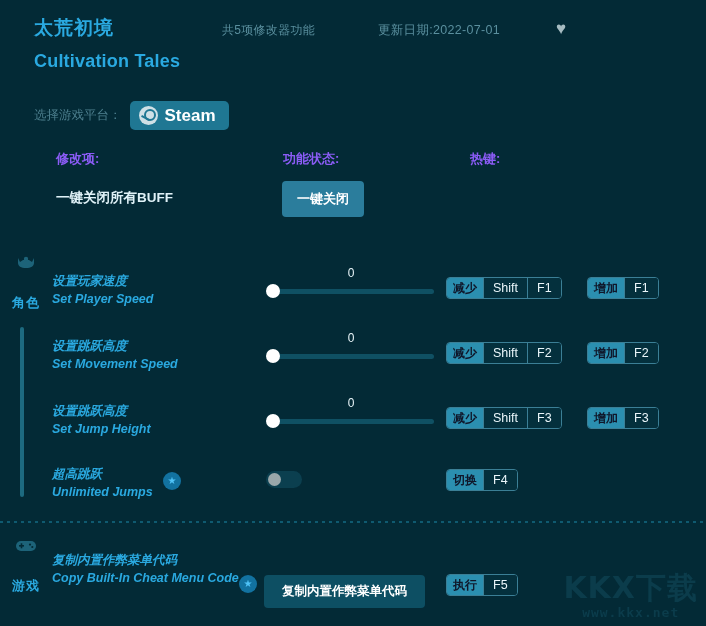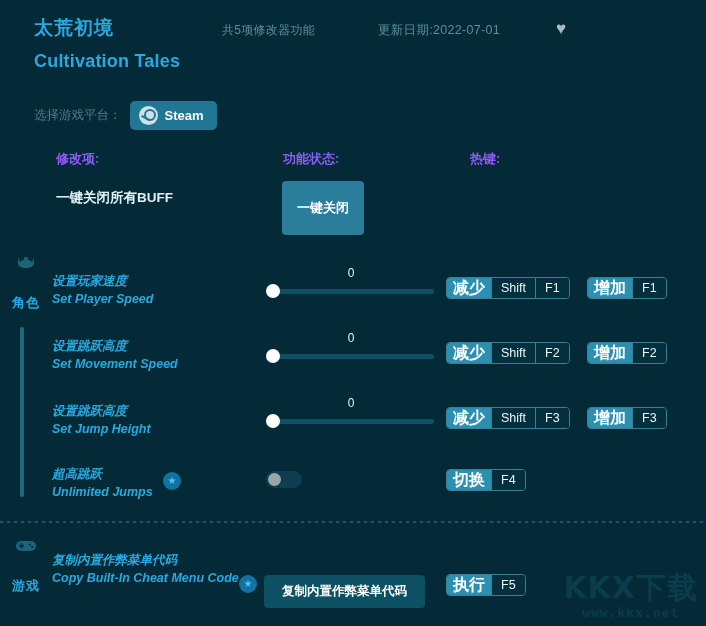--- a/index.html
+++ b/index.html
@@ -101,21 +101,21 @@
     right: 2px; top: 3px;
   }
   .steam-logo::after {
     content: "";
     position: absolute;
     width: 9px; height: 2px;
     background: #1f7793;
     left: 2px; top: 11px;
     transform: rotate(28deg);
   }
-  .steam-text { color: #ffffff; font-size: 13px; font-weight: bold; }
+  .steam-text { color: #ffffff; font-size: 17px; font-weight: bold; }
 
   
   .col-heads { position: absolute; top: 150px; left: 0; width: 100%; height: 18px; }
   .col-heads span {
     position: absolute;
     font-size: 13px;
     color: #8b5cf6;
     font-weight: bold;
   }
   .ch-mod   { left: 56px; }
@@ -127,21 +127,21 @@
   .top-row-label {
     position: absolute; left: 56px; top: 9px;
     font-size: 13.5px; color: #dff1f7; font-weight: bold;
   }
   .close-all-btn {
     position: absolute; left: 282px; top: 1px;
     background: #2b7d9c;
     color: #ffffff;
     font-size: 13px; font-weight: bold;
     border-radius: 4px;
-    padding: 18px 15px;
+    padding: 9px 15px;
     cursor: pointer;
   }
 
   
   .section { position: absolute; left: 0; width: 100%; }
   .sec-character { top: 255px; height: 255px; }
   .sec-game { top: 538px; height: 88px; }
 
   .sec-rail { position: absolute; left: 8px; top: 0; width: 36px; text-align: center; }
   .sec-icon { color: #1d6379; height: 22px; }
@@ -218,22 +218,22 @@
     display: flex;
     align-items: stretch;
     height: 22px;
     border: 1px solid #3b7f96;
     border-radius: 4px;
     overflow: hidden;
     cursor: pointer;
   }
   .hk-action {
     background: #2b8fb0;
-    color: #ffffff;
-    font-size: 16px;
+    color: #0f172a;
+    font-size: 12px;
     font-weight: bold;
     padding: 8px 6px;
     display: flex; align-items: center;
   }
   .hk-key {
     background: #04303d;
     color: #eaf6fa;
     font-size: 12.5px;
     padding: 0 9px;
     display: flex; align-items: center;

